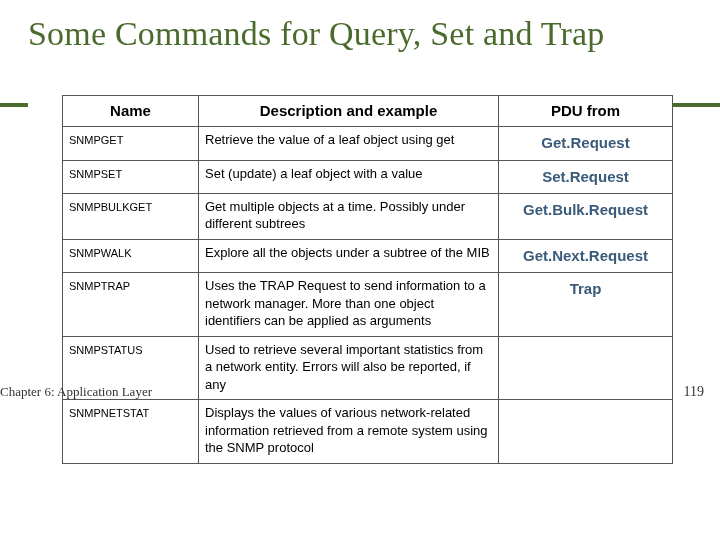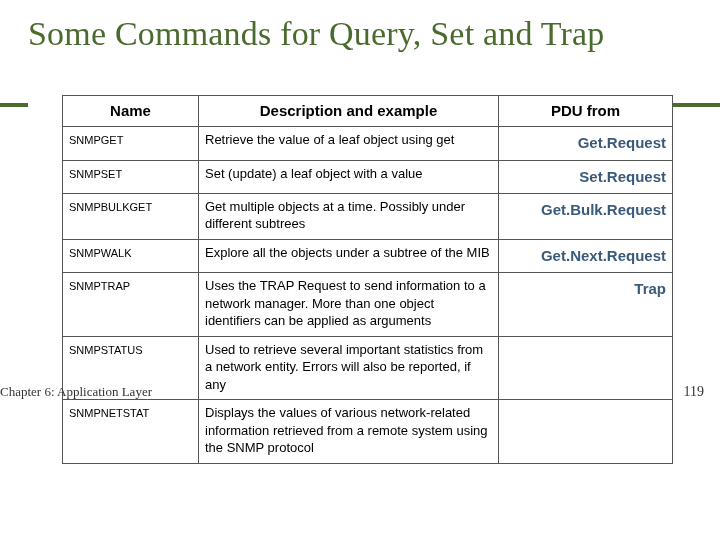--- a/index.html
+++ b/index.html
@@ -75,21 +75,21 @@
     font-weight: bold;
     padding: 5px 4px;
   }
   table.cmd td.name {
     text-align: left;
     font-weight: normal;
     font-size: 11px;
     padding-top: 6px;
   }
   table.cmd td.pdu {
-    text-align: right;
+    text-align: center;
     font-weight: bold;
     font-size: 15px;
     color: #3a5a7a;
     padding-top: 6px;
   }
   .footer-center {
     position: absolute;
     left: 0;
     bottom: 12px;
     width: 720px;

